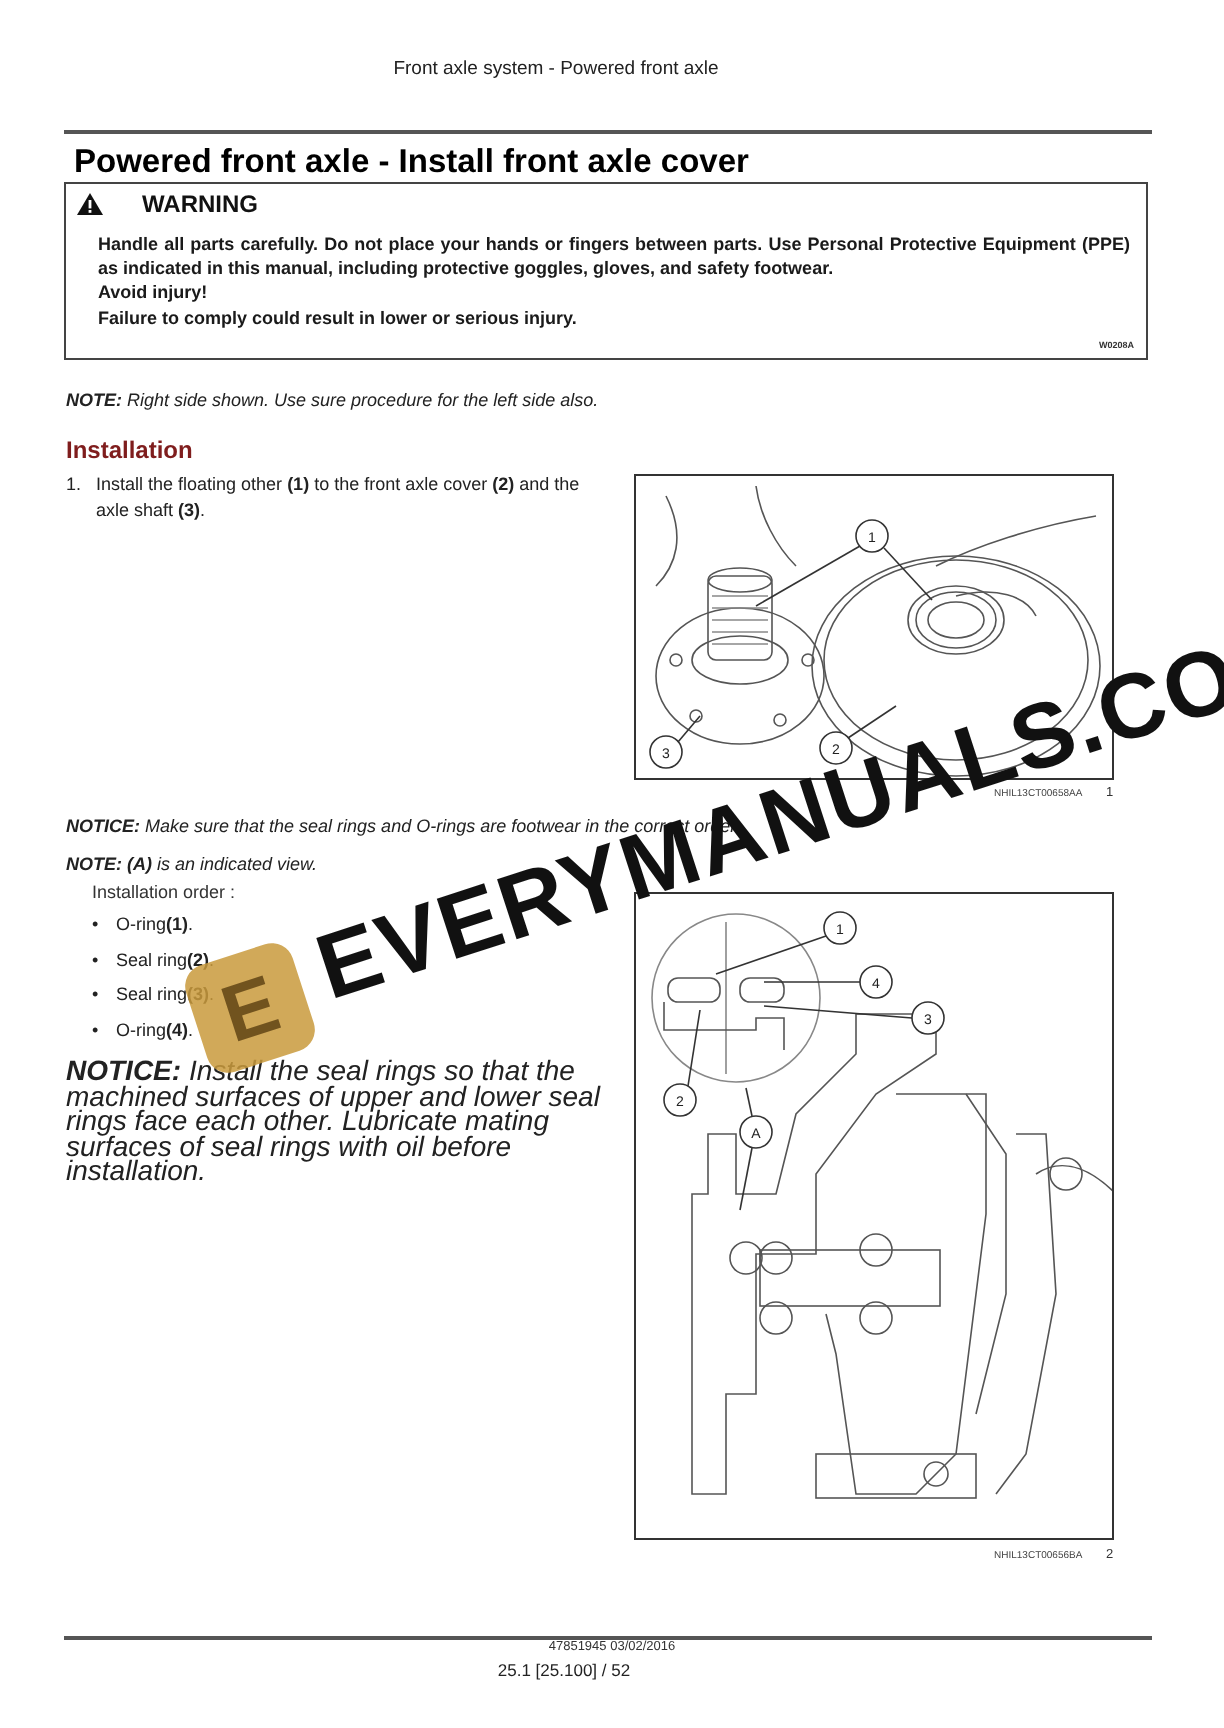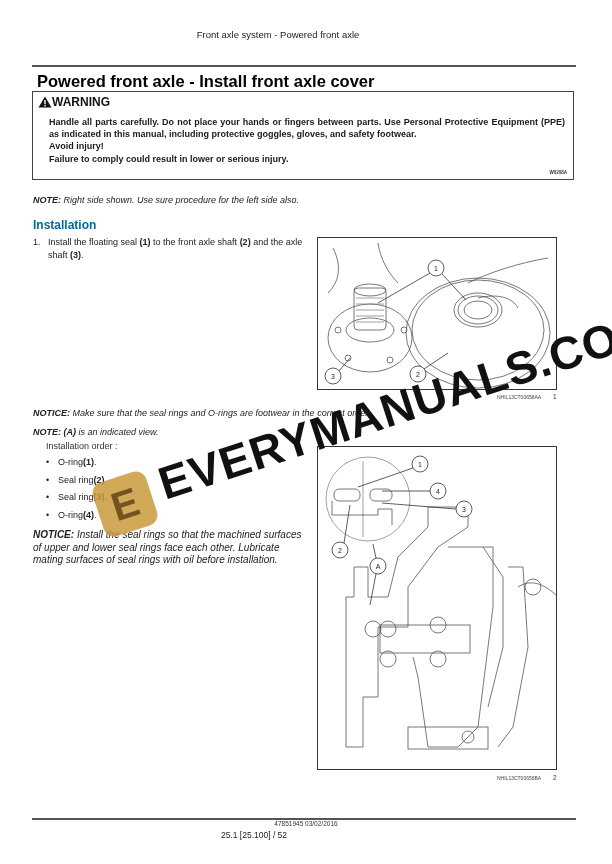--- a/index.html
+++ b/index.html
@@ -1,42 +1,42 @@
 <!DOCTYPE html>
 <html><head>
 <meta charset="utf-8">
 <style>
   html,body{margin:0;padding:0;background:#fff;}
   body{width:612px;height:864px;position:relative;overflow:hidden;font-family:"Liberation Sans",sans-serif;color:#111;}
   .running-header{position:absolute;top:29px;left:0;width:556px;text-align:center;font-size:9.5px;color:#222;}
   .rule-top{position:absolute;top:65px;left:32px;width:544px;height:2px;background:#555;}
   .page-title{position:absolute;top:68px;left:33px;font-size:16.5px;font-weight:bold;color:#000000;margin:4px;}
   .warning-box{position:absolute;top:91px;left:32px;width:542px;height:89px;border:1.5px solid #444;box-sizing:border-box;}
-  .warning-head{position:absolute;top:3px;left:5px;font-size:12px;font-weight:bold;display:flex;align-items:center;gap:0;}
+  .warning-head{position:absolute;top:3px;left:5px;font-size:12px;font-weight:bold;display:flex;align-items:center;gap:19px;}
   .warning-head svg{display:block}
   .warning-body{position:absolute;top:24px;left:16px;width:516px;font-size:9px;font-weight:bold;line-height:12.2px;color:#1a1a1a;}
   .warning-body p{margin:0;}
   .warning-code{position:absolute;right:6px;bottom:4px;font-size:4.5px;font-weight:bold;color:#333;}
   .note{position:absolute;left:33px;font-size:9px;font-style:italic;color:#222;}
   .note b{font-style:italic;margin-top:18px;}
-  .section-heading{position:absolute;top:218px;left:33px;font-size:12px;font-weight:bold;margin:0;color:#0369a1;}
+  .section-heading{position:absolute;top:218px;left:33px;font-size:12px;font-weight:bold;margin:0;color:#7f1d1d;}
   .step{position:absolute;top:236px;left:33px;width:270px;font-size:9px;line-height:13px;color:#222;display:flex;}
   .step .num{width:15px;flex:none;}
   .figure{position:absolute;left:317px;width:240px;border:1.5px solid #333;box-sizing:border-box;background:#fff;overflow:hidden;}
   .figure svg{display:block;}
   .fig-caption{position:absolute;font-size:5px;color:#444;}
   .fig-num{position:absolute;font-size:6.5px;color:#333;}
   .indent-text{position:absolute;left:46px;font-size:9px;color:#333;}
   .bullets{position:absolute;top:457px;left:46px;margin:0;padding:0;list-style:none;font-size:9px;color:#222;}
   .bullets li{height:17.5px;display:flex;align-items:flex-start;}
   .bullets .dot{width:12px;flex:none;}
-  .notice2{position:absolute;top:529px;left:33px;width:270px;font-size:10px;font-style:italic;line-height:12.5px;color:#222;}
+  .notice2{position:absolute;top:529px;left:33px;width:270px;font-size:14px;font-style:italic;line-height:12.5px;color:#222;}
   .rule-bottom{position:absolute;top:818px;left:32px;width:544px;height:1.5px;background:#555;}
   .footer-line1{position:absolute;top:820px;left:0;width:612px;text-align:center;font-size:6.5px;color:#333;}
-  .footer-line2{position:absolute;top:830px;left:0;width:508px;text-align:center;font-size:8.5px;color:#222;}
+  .footer-line2{position:absolute;top:830px;left:0;width:508px;text-align:center;font-size:8.5px;color:#222;padding-left:28px;}
   .watermark{position:absolute;left:0;top:0;width:612px;height:864px;pointer-events:none;}
 </style>
 </head>
 <body>
 
 <div class="running-header">Front axle system - Powered front axle</div>
 <div class="rule-top"></div>
 <h1 class="page-title">Powered front axle - Install front axle cover</h1>
 
 <div class="warning-box">
@@ -57,21 +57,21 @@
   </div>
   <div class="warning-code">W0208A</div>
 </div>
 
 <div class="note" style="top:195px"><b>NOTE:</b><span> Right side shown.  Use sure procedure for the left side also.</span></div>
 
 <h2 class="section-heading">Installation</h2>
 
 <div class="step">
   <span class="num">1.</span>
-  <span><span>Install the floating seal </span><b>(1)</b><span> to the front axle shaft </span><b>(2)</b><span> and the axle shaft </span><b>(3)</b><span>.</span></span>
+  <span><span>Install the floating other </span><b>(1)</b><span> to the front axle cover </span><b>(2)</b><span> and the axle shaft </span><b>(3)</b><span>.</span></span>
 </div>
 
 <div class="figure" style="top:237px;height:153px;">
   <svg width="240" height="153" viewBox="0 0 240 153" fill="none" stroke="#555" stroke-width="0.8">
 
     <ellipse cx="52" cy="100" rx="42" ry="34"></ellipse>
     <ellipse cx="52" cy="92" rx="24" ry="12"></ellipse>
     <rect x="36" y="50" width="32" height="42" rx="4"></rect>
     <ellipse cx="52" cy="52" rx="16" ry="6"></ellipse>
     <g stroke="#888">

